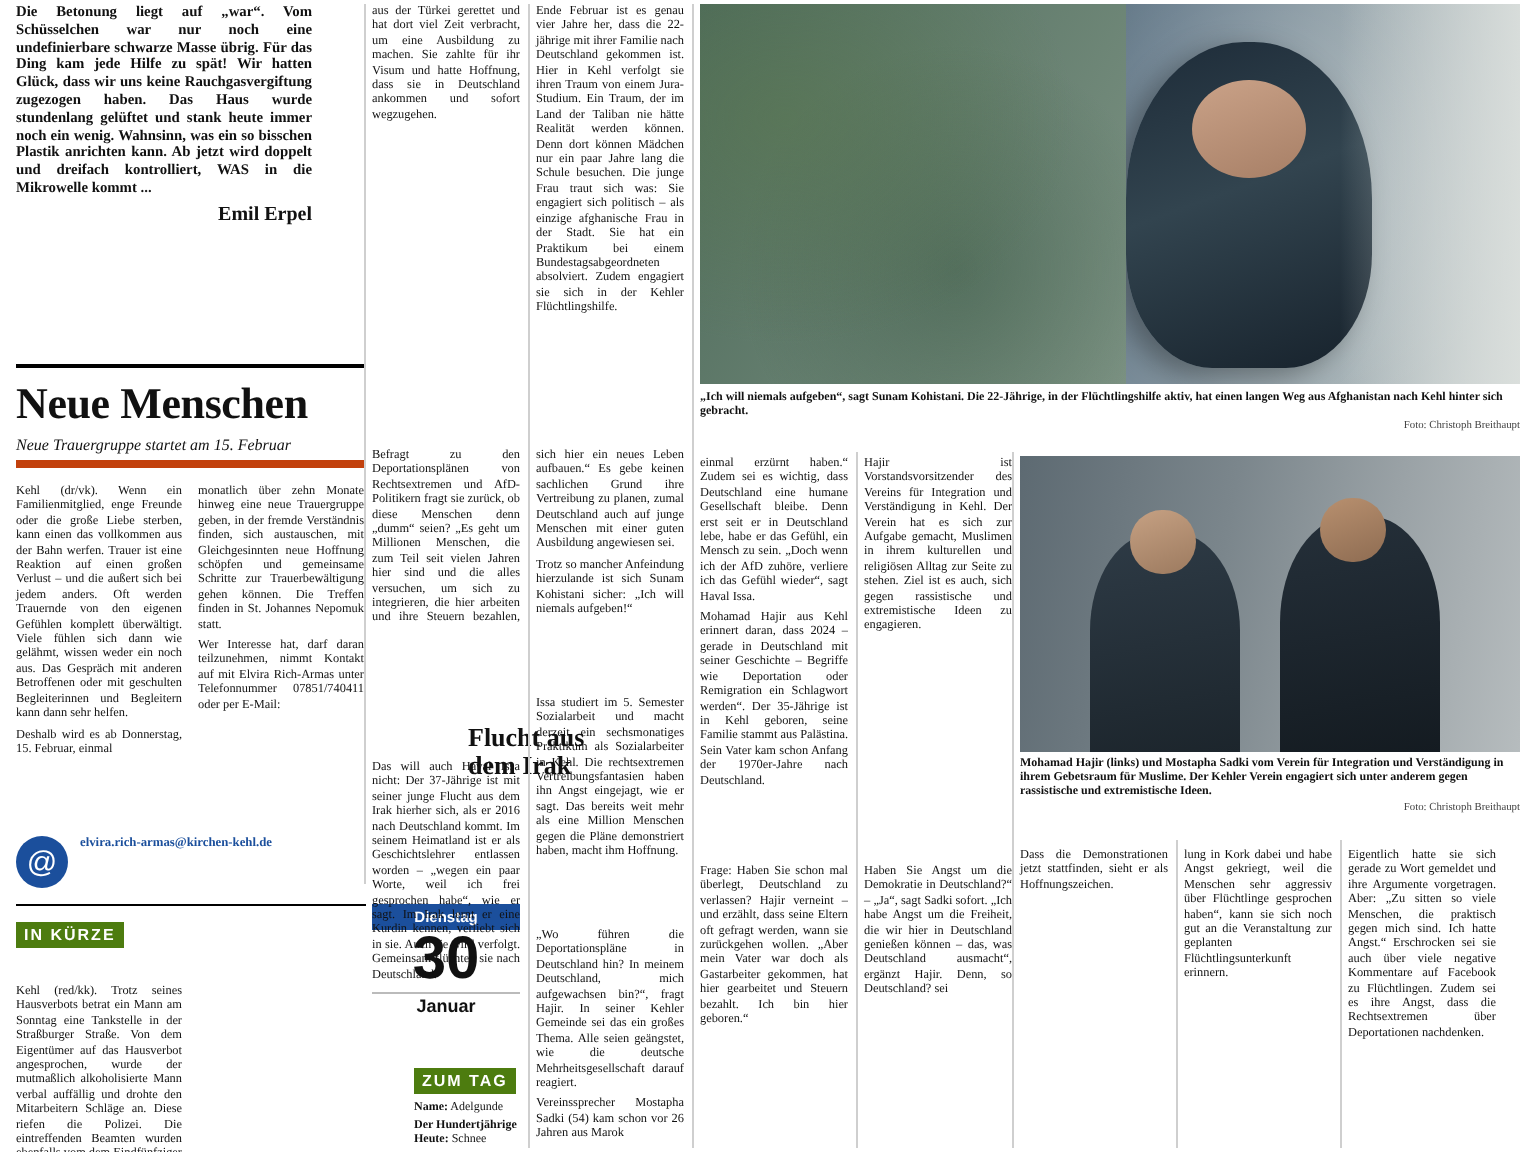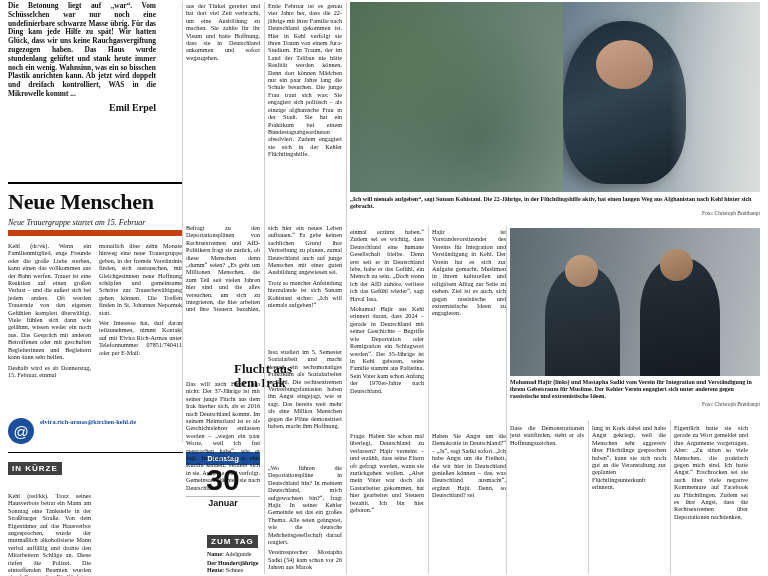--- a/index.html
+++ b/index.html
@@ -23,41 +23,41 @@
   .sig{text-align:right;font-weight:bold;font-size:10px;margin-top:2px;}
 
   
   .headline-wrap{position:absolute;left:8px;top:182px;width:175px;}
   .headline{
     font-family:"Liberation Serif", serif;
     font-size:22px;line-height:23px;font-weight:bold;letter-spacing:-0.2px;
     margin:0;
   }
   .subhead{
-    font-style:italic;font-size:8px;margin-top:5px;border-bottom:6px solid #c2410c;
+    font-style:italic;font-size:8px;margin-top:5px;border-bottom:4px solid #c2410c;
     padding-bottom:3px;
   }
 
   
   .c1{position:absolute;left:8px;top:242px;width:83px;}
   .c2{position:absolute;left:99px;top:242px;width:83px;}
 
   
   .contact{position:absolute;left:8px;top:418px;width:175px;display:flex;gap:6px;align-items:flex-start;}
   .at-circle{
     width:26px;height:26px;border-radius:50%;background:#1b4f9c;color:#fff;
     display:flex;align-items:center;justify-content:center;font-size:15px;
     font-family:"Liberation Sans",sans-serif;flex:0 0 auto;
   }
   .contact-mail{font-size:6.4px;line-height:8px;color:#1b4f9c;font-weight:bold;}
 
   
   .inkuerze{position:absolute;left:8px;top:452px;width:175px;}
   .band{
-    background:#404040;color:#fff;font-family:"Liberation Sans",sans-serif;
+    background:#4d7c0f;color:#fff;font-family:"Liberation Sans",sans-serif;
     font-weight:bold;font-size:8px;letter-spacing:1px;padding:2px 4px;
   }
   .inkuerze h3{
     font-size:11px;line-height:12px;font-weight:bold;margin:5px 0 4px 0;
   }
   .ik-col1{position:absolute;left:8px;top:492px;width:83px;}
   .ik-col2{position:absolute;left:99px;top:492px;width:83px;}
 
   
   .cal{position:absolute;left:186px;top:452px;width:74px;text-align:center;}

